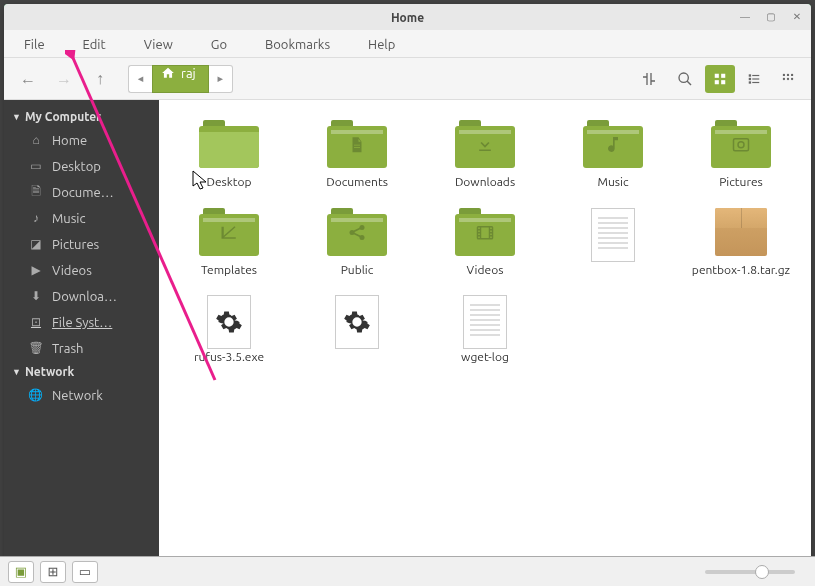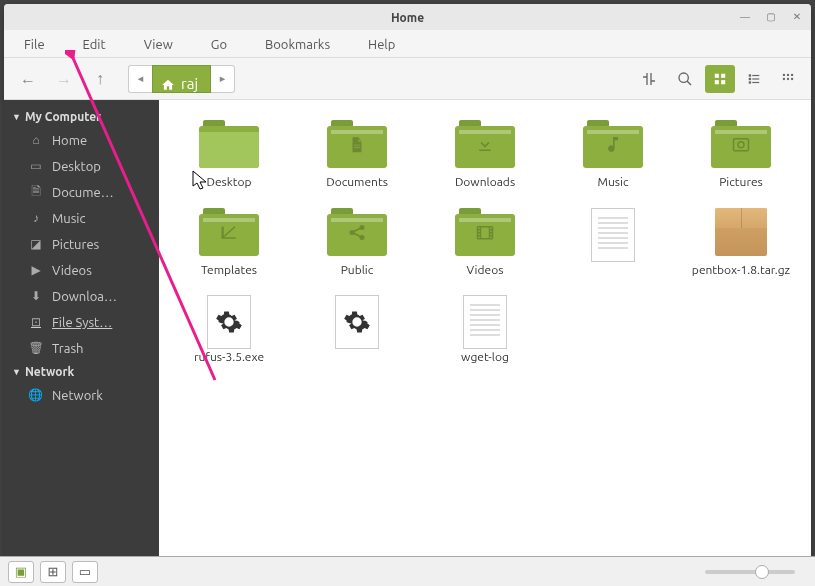--- a/index.html
+++ b/index.html
@@ -11,21 +11,21 @@
 .win-controls { position: absolute; right: 6px; top: 4px; display: flex; gap: 10px; }
 .win-btn { width: 16px; height: 16px; border-radius: 50%; display: flex; align-items: center; justify-content: center; font-size: 10px; color: #777; cursor: pointer; }
 
 .menubar { height: 28px; background: #f5f5f5; display: flex; align-items: center; padding: 0 10px; gap: 18px; border-bottom: 1px solid #ddd; }
 .menu-item { padding: 4px 10px; font-size: 13px; color: #555; cursor: pointer; }
 
 .toolbar { height: 42px; background: #f5f5f5; display: flex; align-items: center; padding: 0 8px; gap: 4px; border-bottom: 1px solid #ddd; }
 .tbtn { width: 32px; height: 32px; display: flex; align-items: center; justify-content: center; color: #888; cursor: pointer; border-radius: 3px; font-size: 16px; }
 .path-wrap { display: flex; align-items: center; margin-left: 8px; }
 .path-prev { width: 24px; height: 28px; background: #fff; border: 1px solid #ccc; border-right: none; border-radius: 3px 0 0 3px; display: flex; align-items: center; justify-content: center; font-size: 11px; color: #888; cursor: pointer; }
-.path-btn { height: 28px; background: #8caf3f; border: 1px solid #7a9a37; padding: 0 12px 0 8px; display: flex; align-items: flex-end; gap: 6px; color: #fff; font-size: 15px; cursor: pointer; }
+.path-btn { height: 28px; background: #8caf3f; border: 1px solid #7a9a37; padding: 0 12px 0 8px; display: flex; align-items: flex-start; gap: 6px; color: #fff; font-size: 13px; cursor: pointer; }
 .path-next { width: 24px; height: 28px; background: #fff; border: 1px solid #ccc; border-left: none; border-radius: 0 3px 3px 0; display: flex; align-items: center; justify-content: center; font-size: 11px; color: #888; cursor: pointer; }
 .spacer { flex: 1; }
 .vmode { width: 30px; height: 28px; display: flex; align-items: center; justify-content: center; border-radius: 3px; cursor: pointer; color: #666; }
 .vmode.active { background: #8caf3f; color: #fff; }
 
 .body { flex: 1; display: flex; overflow: hidden; }
 
 .sidebar { width: 155px; background: #3c3c3c; color: #ccc; font-size: 13px; overflow-y: auto; padding-top: 6px; }
 .sb-header { display: flex; align-items: center; gap: 4px; padding: 4px 8px; font-size: 12px; color: #ddd; font-weight: 600; }
 .sb-header .arr { font-size: 9px; }

